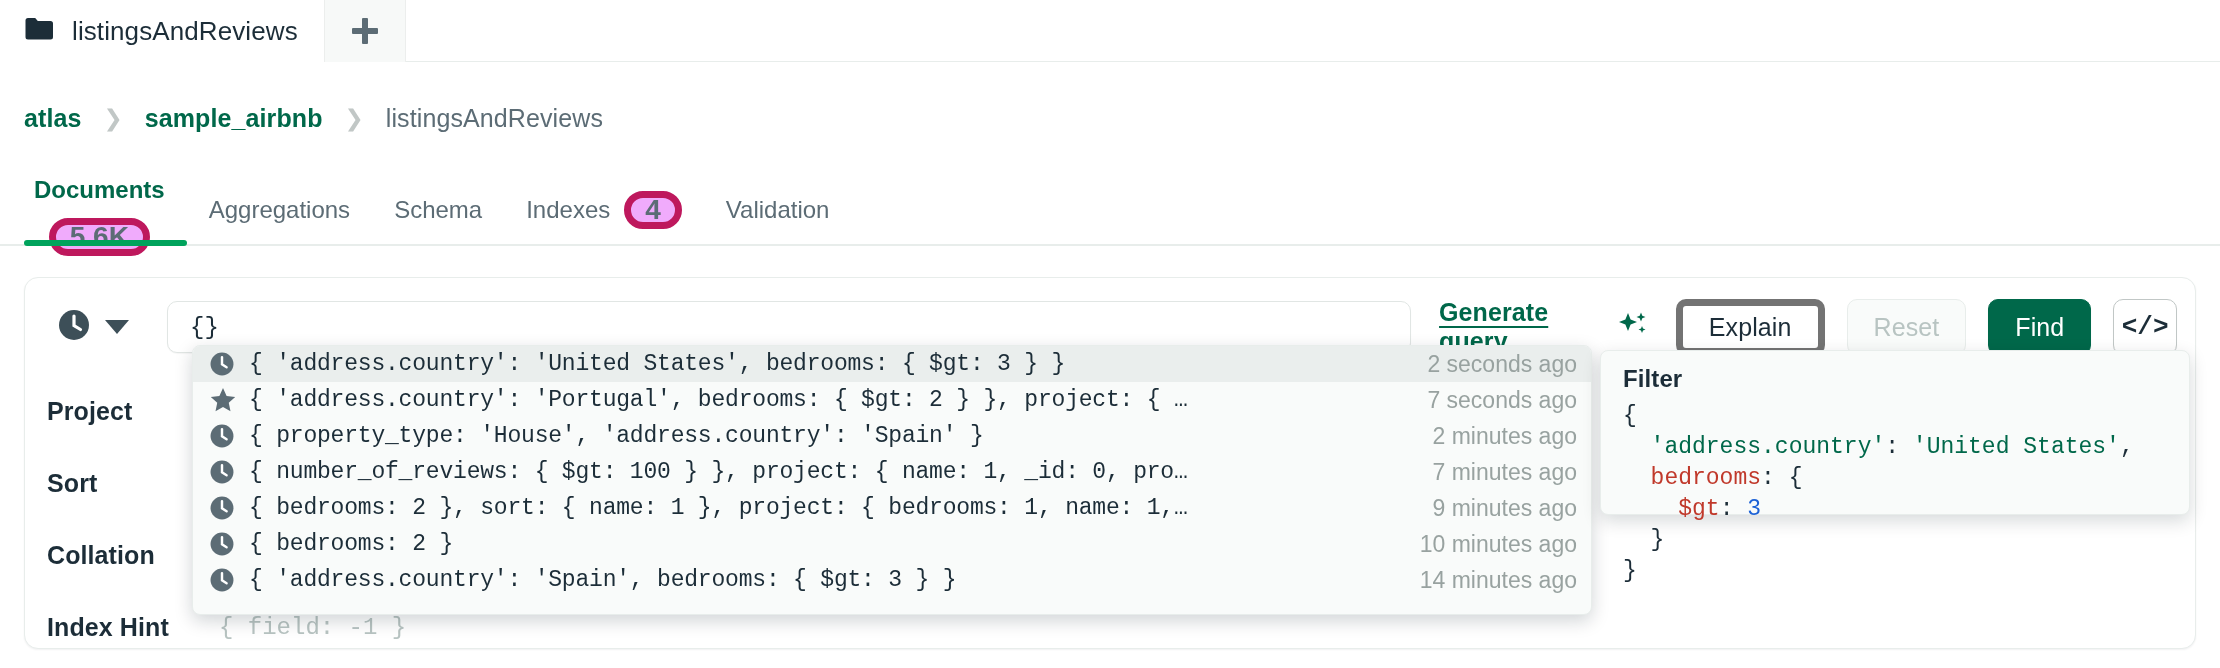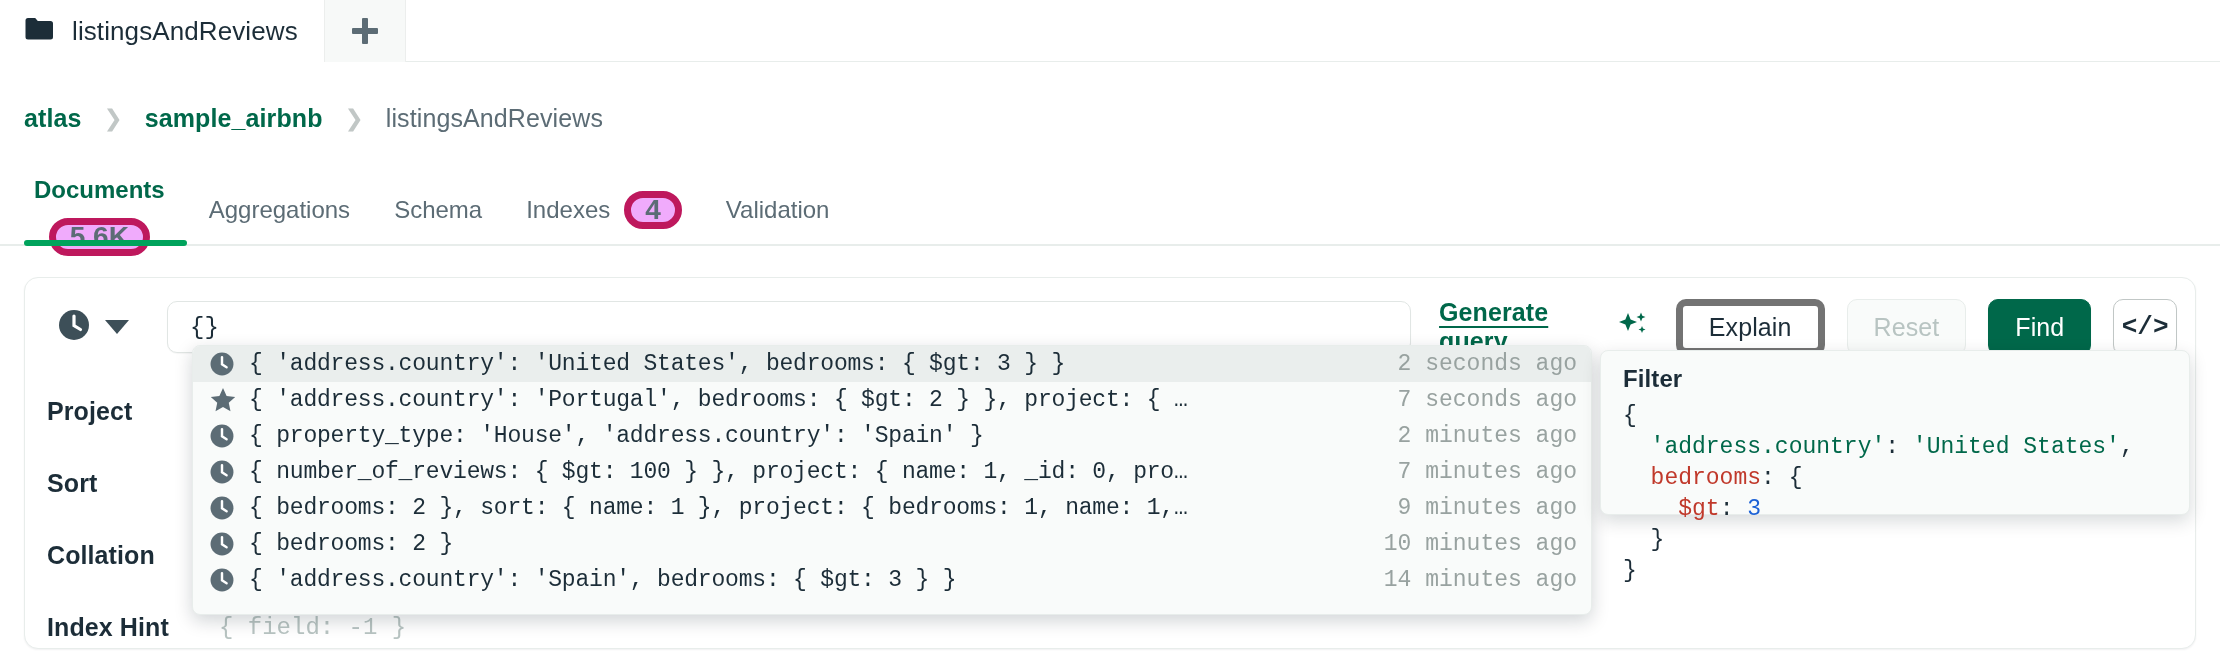--- a/index.html
+++ b/index.html
@@ -202,21 +202,21 @@
   .hist-icon { width: 40px; flex: 0 0 40px; display: flex; align-items: center; }
   .hist-text {
     flex: 1;
     font-family: "Liberation Mono", monospace;
     font-size: 23px; color: #1c2d38;
     white-space: nowrap; overflow: hidden;
     letter-spacing: -0.2px;
   }
   .hist-time {
     flex: 0 0 auto; margin-left: 24px;
-    font-family: Liberation Mono, monospace;
+    font-family: Liberation Sans, sans-serif;
     font-size: 23px; color: #98a2a0;
     white-space: nowrap;
   }
 
   
   .filter-tip {
     position: absolute; top: 350px; left: 1600px;
     width: 590px; height: 165px;
     background: #f9fbfa;
     border: 1px solid #e8edeb; border-radius: 8px;

